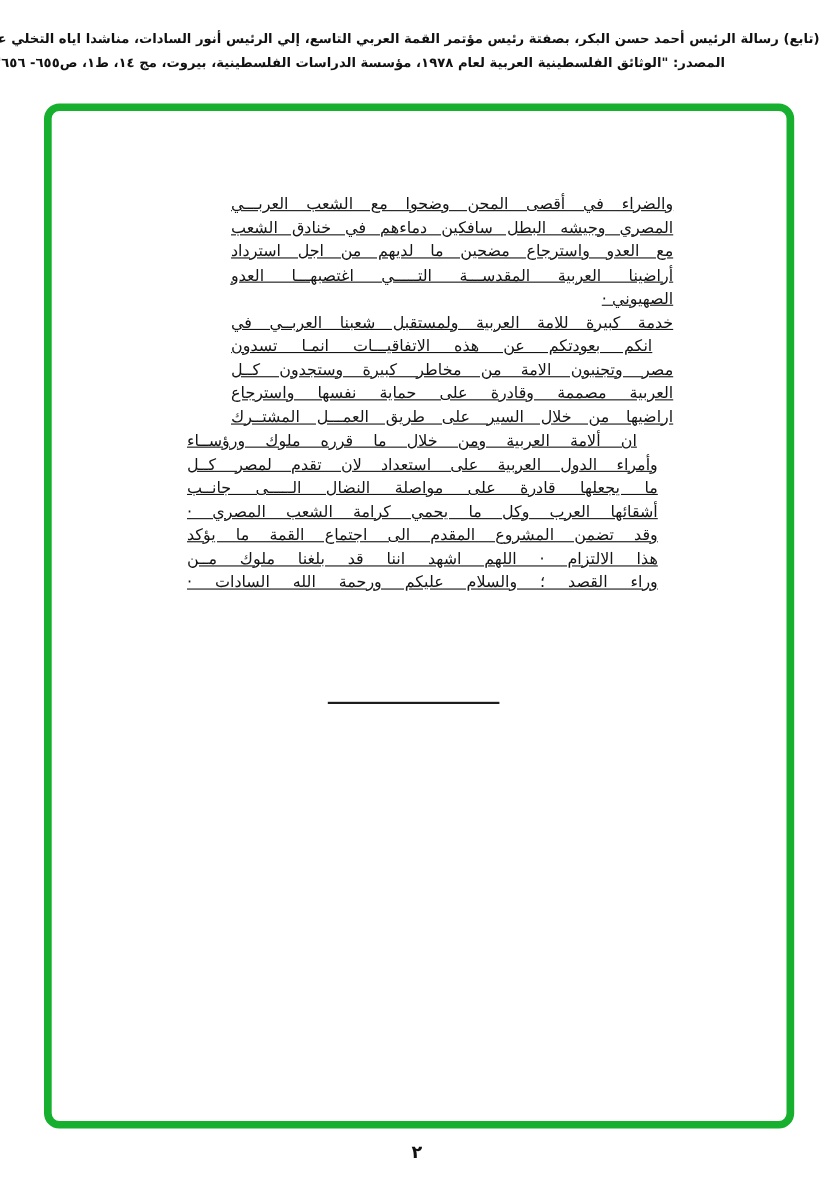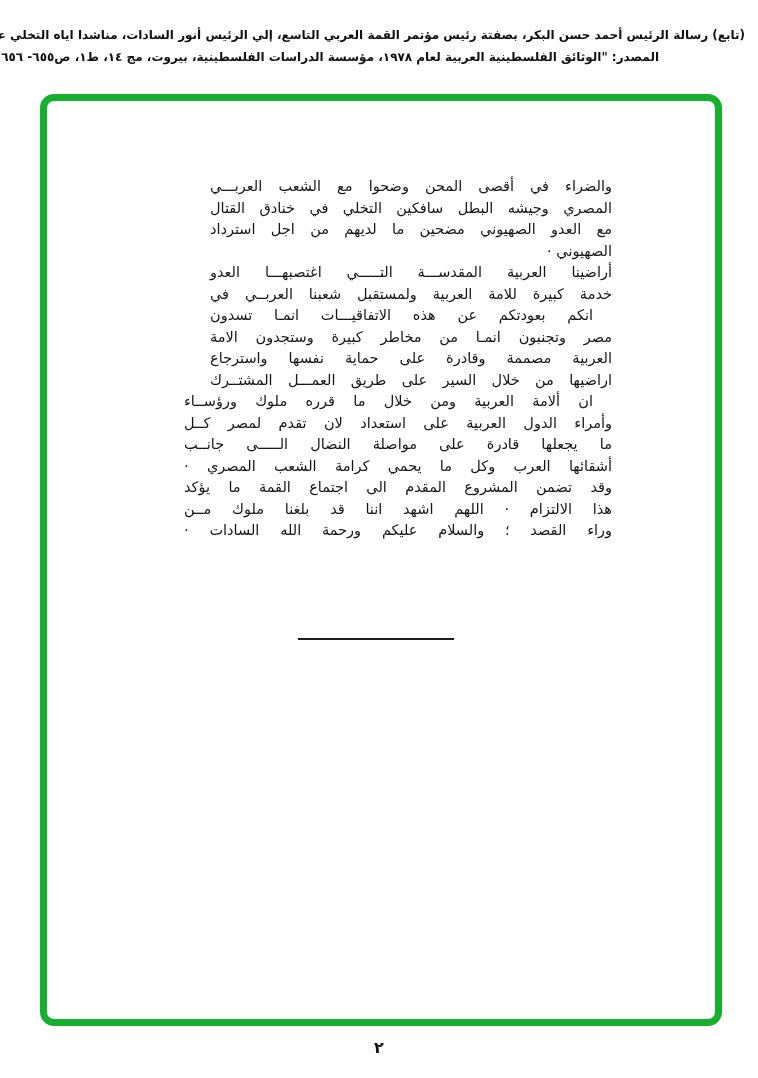--- a/index.html
+++ b/index.html
@@ -40,22 +40,22 @@
   .body-text {
     position: absolute;
     top: 176px;
     right: 146px;
     width: 402px;
     direction: rtl;
     font-size: 14.5px;
     line-height: 21.5px;
     color: #151515;
   }
-  .paragraph { width: 100%; }
-  .paragraph.wide { margin-left: -40px; width: 428px; }
+  .paragraph { width: 100%; text-decoration: underline; }
+  .paragraph.wide { margin-right: 14px; margin-left: -40px; width: 428px; }
   .line {
     text-align: justify;
     text-align-last: justify;
     white-space: normal;
     height: 21.5px;
     overflow: visible;
   }
   .line.indent { padding-right: 19px; }
   .line.flush { text-align-last: right; }
   .divider {
@@ -85,29 +85,29 @@
   <div class="header">
     <div class="h-line1">(تابع)  رسالة الرئيس أحمد حسن البكر، بصفتة رئيس مؤتمر القمة العربي التاسع، إلي الرئيس أنور السادات، مناشدا اياه التخلي عن اتفاق كامب ديفيد</div>
     <div class="h-line2">المصدر: "الوثائق الفلسطينية العربية لعام ١٩٧٨، مؤسسة الدراسات الفلسطينية، بيروت، مج ١٤، ط١، ص٦٥٥- ٦٥٦"</div>
   </div>
 
   <div class="frame" id="doc-frame" style="border-color: rgb(23, 176, 46);"></div>
 
   <div class="body-text" id="body-text" style="color: rgb(21, 21, 21);">
       <div class="paragraph">
         <div class="line">والضراء  في أقصى المحن وضحوا مع الشعب العربـــي</div>
-        <div class="line">المصري وجيشه البطل سافكين التخلي في خنادق القتال</div>
-        <div class="line">مع العدو الصهيوني مضحين ما لديهم من اجل استرداد</div>
+        <div class="line">المصري وجيشه البطل سافكين دماءهم في خنادق الشعب</div>
+        <div class="line">مع العدو واسترجاع مضحين ما لديهم من اجل استرداد</div>
+        <div class="line">أراضينا العربية المقدســـة التـــــي اغتصبهـــا العدو</div>
         <div class="line flush">الصهيوني ·</div>
-        <div class="line">أراضينا العربية المقدســـة التـــــي اغتصبهـــا العدو</div>
       </div>
       <div class="paragraph">
         <div class="line">خدمة كبيرة للامة العربية ولمستقبل شعبنا العربــي في</div>
         <div class="line indent">انكم بعودتكم عن هذه الاتفاقيـــات انمـا تسدون</div>
-        <div class="line">مصر وتجنبون انمـا من مخاطر كبيرة وستجدون الامة</div>
+        <div class="line">مصر وتجنبون الامة من مخاطر كبيرة وستجدون كــل</div>
         <div class="line">العربية مصممة وقادرة على حماية نفسها واسترجاع</div>
         <div class="line">اراضيها من خلال السير على طريق العمـــل المشتــرك</div>
       </div>
       <div class="paragraph wide">
         <div class="line indent">ان ألامة العربية  ومن خلال ما قرره ملوك ورؤســاء</div>
         <div class="line">وأمراء الدول العربية على استعداد لان تقدم لمصر كــل</div>
         <div class="line">ما يجعلها قادرة على  مواصلة النضال الـــــى جانــب</div>
         <div class="line">أشقائها العرب وكل ما يحمي كرامة الشعب المصري ·</div>
         <div class="line">وقد تضمن المشروع المقدم الى اجتماع القمة ما يؤكد</div>
         <div class="line">هذا الالتزام · اللهم اشهد اننا قد بلغنا ملوك مــن</div>

